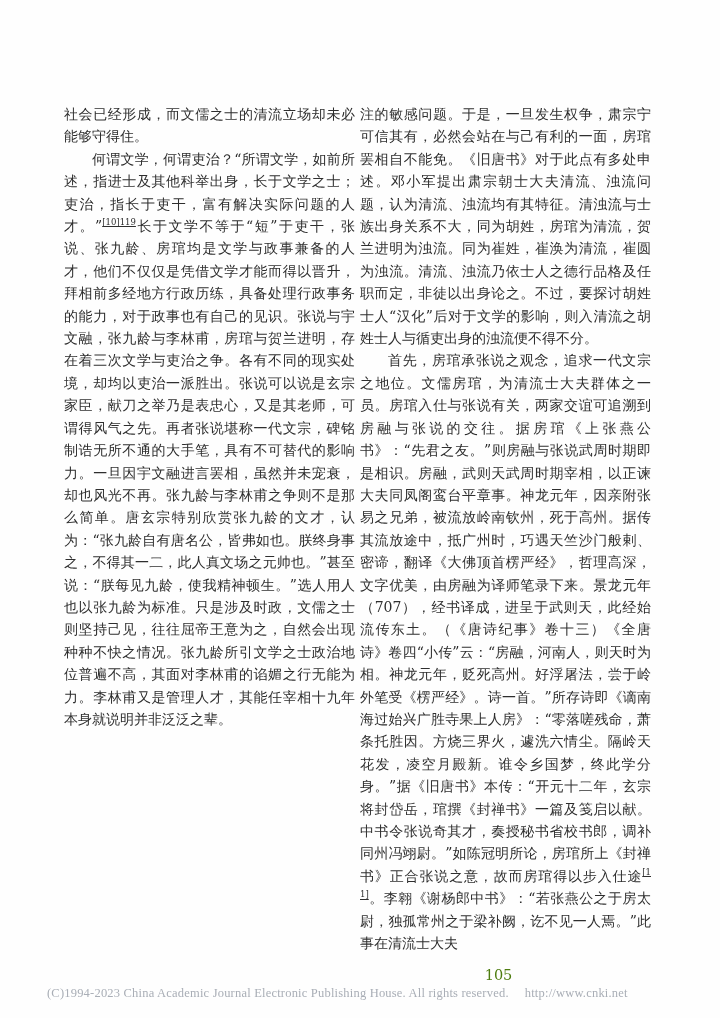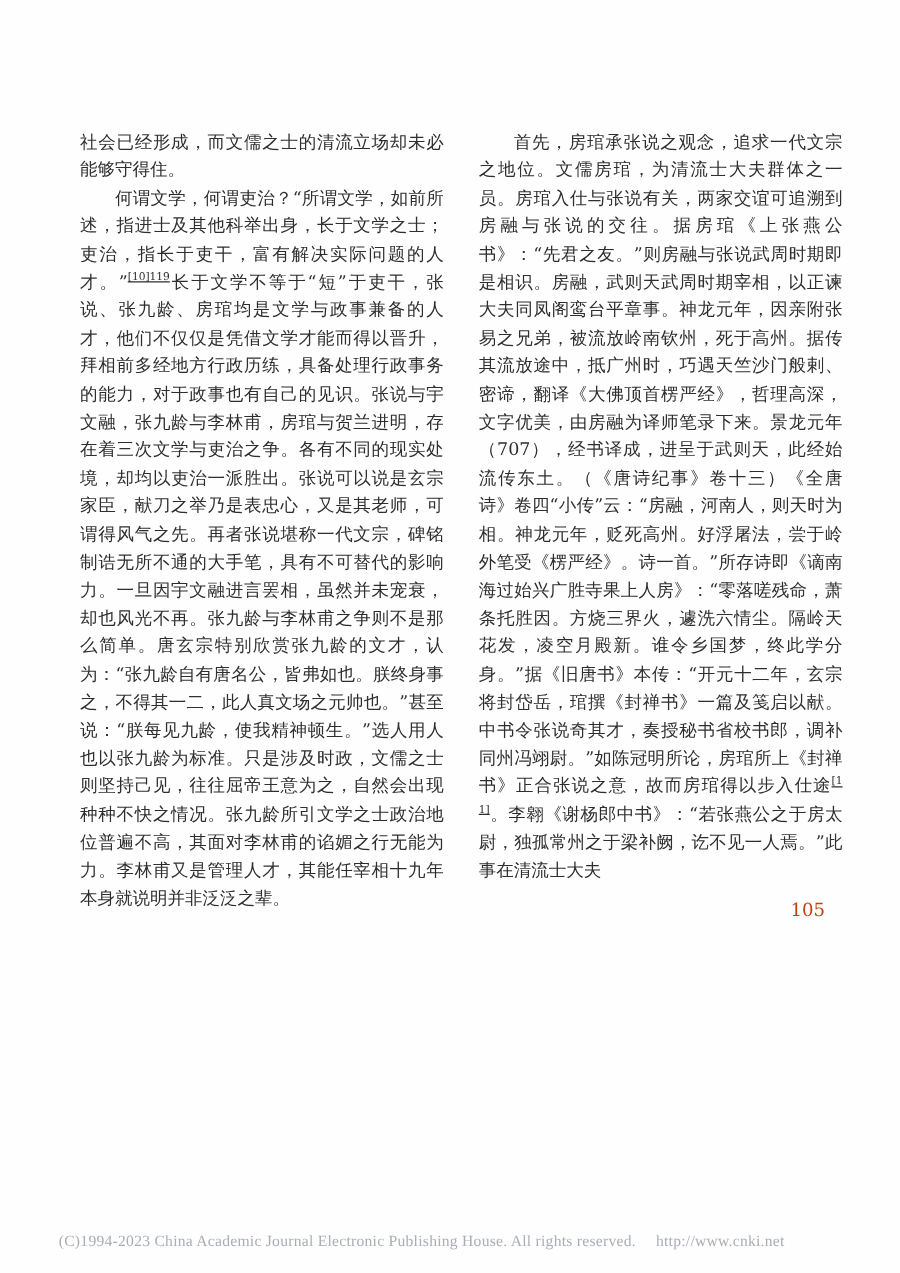--- a/index.html
+++ b/index.html
@@ -15,21 +15,21 @@
     overflow: hidden;
     font-family: "DejaVu Serif", "Liberation Serif", serif;
     color: #2e2e2e;
   }
   .content {
     position: absolute;
     top: 103px;
     left: 64px;
     width: 594px;
     display: flex;
-    gap: 28px;
+    gap: 5px;
   }
   .column {
     width: 291px;
     flex: 0 0 291px;
   }
   .column p {
     margin: 0;
     font-size: 14px;
     line-height: 22.4px;
     text-align: justify;
@@ -43,23 +43,23 @@
   sup.cite {
     font-size: 8.5px;
     line-height: 0;
     vertical-align: super;
     letter-spacing: 0;
     text-decoration: underline;
   }
   .page-number {
     margin-top: 13px;
     padding-right: 14px;
-    text-align: right;
+    text-align: center;
     font-size: 14.5px;
-    color: #c2410c;
+    color: #4d7c0f;
   }
   .footer {
     position: absolute;
     left: 47px;
     top: 986px;
     width: 660px;
     font-family: "Liberation Serif", "DejaVu Serif", serif;
     font-size: 12.5px;
     color: #a9aeb6;
     letter-spacing: 0.2px;
@@ -75,20 +75,21 @@
 <div class="page">
 
   <div class="content">
 
     <div class="column">
       <p class="noindent">社会已经形成，而文儒之士的清流立场却未必能够守得住。</p>
       <p><span>何谓文学，何谓吏治？“所谓文学，如前所述，指进士及其他科举出身，长于文学之士；吏治，指长于吏干，富有解决实际问题的人才。”</span><sup class="cite">[10]119</sup><span>长于文学不等于“短”于吏干，张说、张九龄、房琯均是文学与政事兼备的人才，他们不仅仅是凭借文学才能而得以晋升，拜相前多经地方行政历练，具备处理行政事务的能力，对于政事也有自己的见识。张说与宇文融，张九龄与李林甫，房琯与贺兰进明，存在着三次文学与吏治之争。各有不同的现实处境，却均以吏治一派胜出。张说可以说是玄宗家臣，献刀之举乃是表忠心，又是其老师，可谓得风气之先。再者张说堪称一代文宗，碑铭制诰无所不通的大手笔，具有不可替代的影响力。一旦因宇文融进言罢相，虽然并未宠衰，却也风光不再。张九龄与李林甫之争则不是那么简单。唐玄宗特别欣赏张九龄的文才，认为：“张九龄自有唐名公，皆弗如也。朕终身事之，不得其一二，此人真文场之元帅也。”甚至说：“朕每见九龄，使我精神顿生。”选人用人也以张九龄为标准。只是涉及时政，文儒之士则坚持己见，往往屈帝王意为之，自然会出现种种不快之情况。张九龄所引文学之士政治地位普遍不高，其面对李林甫的谄媚之行无能为力。李林甫又是管理人才，其能任宰相十九年本身就说明并非泛泛之辈。</span></p>
     </div>
 
     <div class="column">
+      <p class="noindent">注的敏感问题。于是，一旦发生权争，肃宗宁可信其有，必然会站在与己有利的一面，房琯罢相自不能免。《旧唐书》对于此点有多处申述。邓小军提出肃宗朝士大夫清流、浊流问题，认为清流、浊流均有其特征。清浊流与士族出身关系不大，同为胡姓，房琯为清流，贺兰进明为浊流。同为崔姓，崔涣为清流，崔圆为浊流。清流、浊流乃依士人之德行品格及任职而定，非徒以出身论之。不过，要探讨胡姓士人“汉化”后对于文学的影响，则入清流之胡姓士人与循吏出身的浊流便不得不分。</p>
       <p><span>首先，房琯承张说之观念，追求一代文宗之地位。文儒房琯，为清流士大夫群体之一员。房琯入仕与张说有关，两家交谊可追溯到房融与张说的交往。据房琯《上张燕公书》：“先君之友。”则房融与张说武周时期即是相识。房融，武则天武周时期宰相，以正谏大夫同凤阁鸾台平章事。神龙元年，因亲附张易之兄弟，被流放岭南钦州，死于高州。据传其流放途中，抵广州时，巧遇天竺沙门般剌、密谛，翻译《大佛顶首楞严经》，哲理高深，文字优美，由房融为译师笔录下来。景龙元年（707），经书译成，进呈于武则天，此经始流传东土。（《唐诗纪事》卷十三）《全唐诗》卷四“小传”云：“房融，河南人，则天时为相。神龙元年，贬死高州。好浮屠法，尝于岭外笔受《楞严经》。诗一首。”所存诗即《谪南海过始兴广胜寺果上人房》：“零落嗟残命，萧条托胜因。方烧三界火，遽洗六情尘。隔岭天花发，凌空月殿新。谁令乡国梦，终此学分身。”据《旧唐书》本传：“开元十二年，玄宗将封岱岳，琯撰《封禅书》一篇及笺启以献。中书令张说奇其才，奏授秘书省校书郎，调补同州冯翊尉。”如陈冠明所论，房琯所上《封禅书》正合张说之意，故而房琯得以步入仕途</span><sup class="cite">[11]</sup><span>。李翱《谢杨郎中书》：“若张燕公之于房太尉，独孤常州之于梁补阙，讫不见一人焉。”此事在清流士大夫</span></p>
       <div class="page-number">105</div>
     </div>
 
   </div>
 
   <div class="footer">
     <span>(C)1994-2023 China Academic Journal Electronic Publishing House. All rights reserved.</span><span class="url">http://www.cnki.net</span>
   </div>
 

